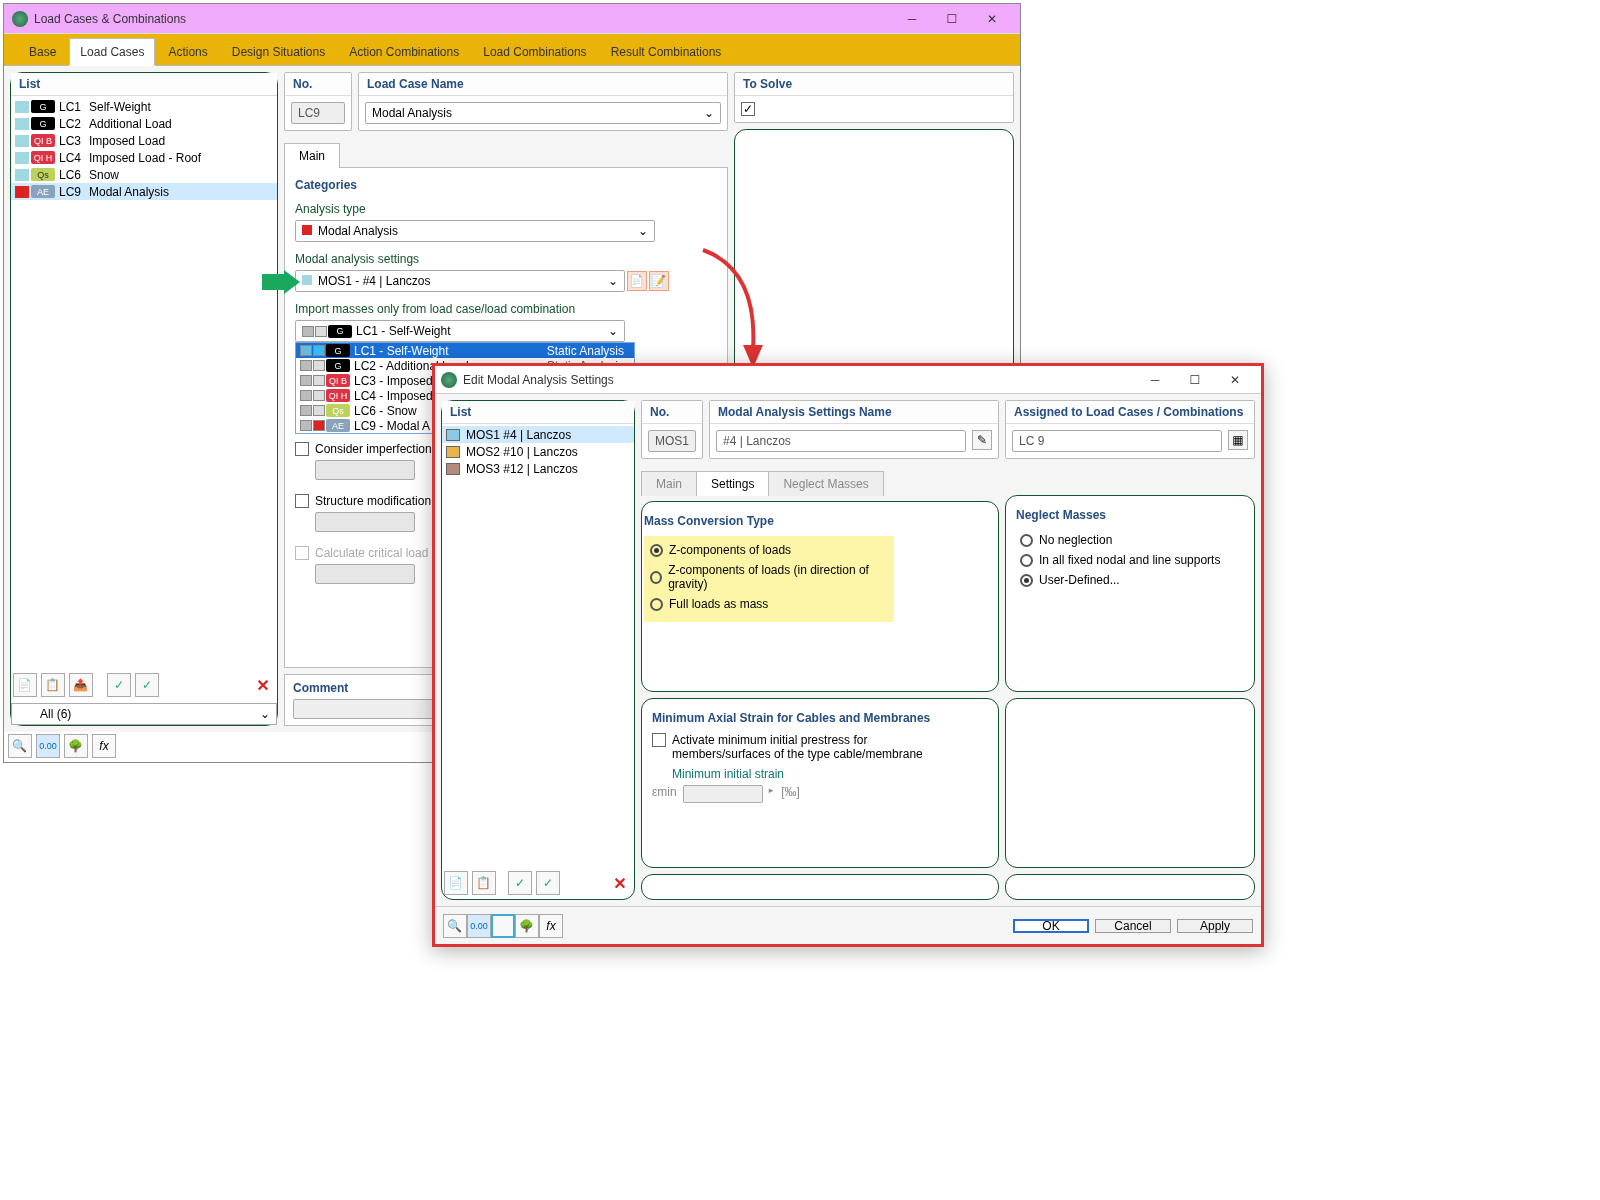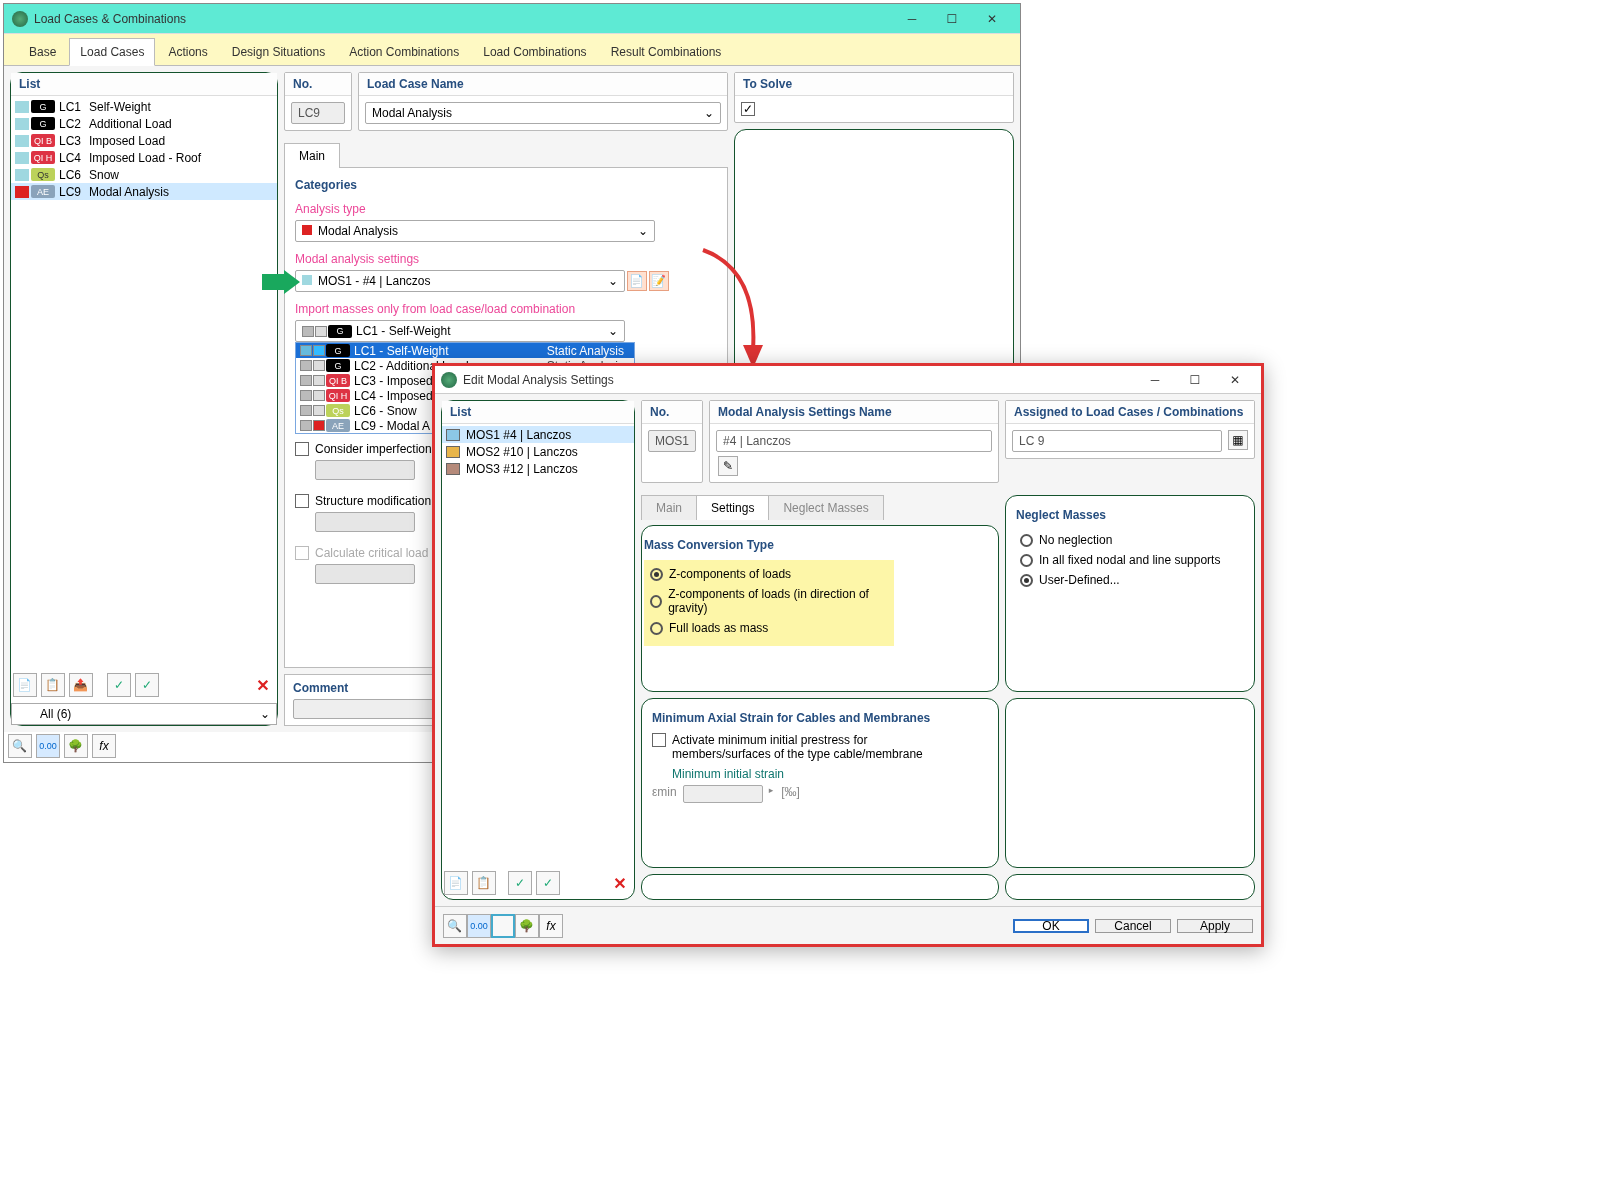--- a/index.html
+++ b/index.html
@@ -1,26 +1,26 @@
 <!DOCTYPE html>
 <html><head>
 <meta charset="utf-8">
 <style>
 * { box-sizing: border-box; margin: 0; padding: 0; font-family: "Segoe UI", Tahoma, sans-serif; font-size: 12px; }
 body { background: #fff; width: 1600px; height: 1200px; position: relative; overflow: hidden; }
 
 
 .main-window { position: absolute; left: 3px; top: 3px; width: 1018px; height: 760px; border: 1px solid #888; background: #fff; }
-.titlebar { height: 30px; background: #5eead4; display: flex; align-items: center; padding: 0 8px; border-bottom: 1px solid #ddd; }
+.titlebar { height: 30px; background: #f0abfc; display: flex; align-items: center; padding: 0 8px; border-bottom: 1px solid #ddd; }
 .titlebar-icon { width: 16px; height: 16px; margin-right: 6px; background: radial-gradient(circle,#5a7,#264); border-radius: 50%; }
 .titlebar-text { flex: 1; font-size: 12px; color: #333; }
 .win-controls { display: flex; gap: 0; }
 .win-btn { width: 40px; height: 28px; display: flex; align-items: center; justify-content: center; color: #333; cursor: default; }
 
-.tabs { display: flex; padding: 4px 10px 0 14px; background: #fef9c3; border-bottom: 1px solid #bbb; }
+.tabs { display: flex; padding: 4px 10px 0 14px; background: #eab308; border-bottom: 1px solid #bbb; }
 .tab { padding: 6px 10px; color: #333; cursor: default; border: 1px solid transparent; border-bottom: none; margin-right: 2px;}
 .tab.active { background: #fff; border-color: #bbb; border-bottom: 1px solid #fff; margin-bottom: -1px; }
 
 .content { display: flex; height: calc(100% - 92px); background: #f5f5f5; padding: 6px; gap: 6px; }
 .left-col { width: 268px; display: flex; flex-direction: column; }
 .panel { background: #fff; border: 1px solid #14532d; border-radius: 12px; }
 .panel-header { padding: 4px 8px; color: #264e7f; font-weight: 600; border-bottom: 1px solid #ddd; background:#fdfdfd;}
 .list-body { padding: 2px 0; }
 .list-row { display: flex; align-items: center; height: 17px; padding: 0 4px; cursor: default; }
 .list-row.selected { background: #cfe9ff; }
@@ -38,21 +38,21 @@
 .select-ctrl { width: 100%; padding: 3px 6px; border: 1px solid #aaa; background: #fff; border-radius: 2px; display: flex; justify-content: space-between; align-items: center; }
 .checkbox { width: 14px; height: 14px; border: 1px solid #666; display: inline-flex; align-items: center; justify-content: center; }
 
 .inner-tabs { display: flex; padding: 0; margin: 6px 0 0 0; }
 .inner-tab { padding: 5px 14px; background: #fff; border: 1px solid #bbb; border-bottom: none; margin-right: -1px; }
 .inner-tab.active { background: #fff; position: relative; z-index: 2;}
 .inner-tab.inactive { background:#eee; color:#888;}
 
 .main-panel { background: #fff; border: 1px solid #bbb; flex: 1; padding: 6px 10px; overflow:hidden;}
 .section-title { color: #264e7f; font-weight: 600; margin: 4px 0 8px 0; }
-.field-label { color: #ec4899; margin: 10px 0 4px 0; }
+.field-label { color: #14532d; margin: 10px 0 4px 0; }
 
 .icon-btn { width: 20px; height: 20px; border: 1px solid #aaa; background: #f6f6f6; display: inline-flex; align-items: center; justify-content: center; margin-left: 2px; }
 .icon-btn.hl { background:#ffe0d0; border-color:#e8a080;}
 
 .dropdown-open { border: 1px solid #7aa7e0; background: #fff; }
 .dd-row { display: flex; align-items: center; height: 15px; padding: 0 4px; font-size: 11px;}
 .dd-row.highlight { background: #1a6fd6; color: #fff; }
 .dd-right { margin-left: auto; padding-right:6px; color:#444;}
 .dd-row.highlight .dd-right{ color:#fff;}
 
@@ -368,21 +368,21 @@
       <div class="modal-mid">
         <div style="display:flex; gap:6px;">
           <div class="field-group" style="width:62px;">
             <div class="field-header">No.</div>
             <div class="field-body">
                 <div class="text-input">MOS1</div>
               </div>
           </div>
           <div class="field-group" style="flex:1;">
             <div class="field-header">Modal Analysis Settings Name</div>
-            <div class="field-body" style="display:flex; gap:4px;flex-direction:column;">
+            <div class="field-body" style="display:flex; gap:4px;">
                 <div class="text-input" style="background:#fff; flex:1;">#4 | Lanczos</div>
                 <span class="icon-btn">✎</span>
               </div>
           </div>
         </div>
         <div class="inner-tabs">
           <div class="inner-tab inactive">Main</div>
           <div class="inner-tab active">Settings</div>
           <div class="inner-tab inactive">Neglect Masses</div>
         </div>

